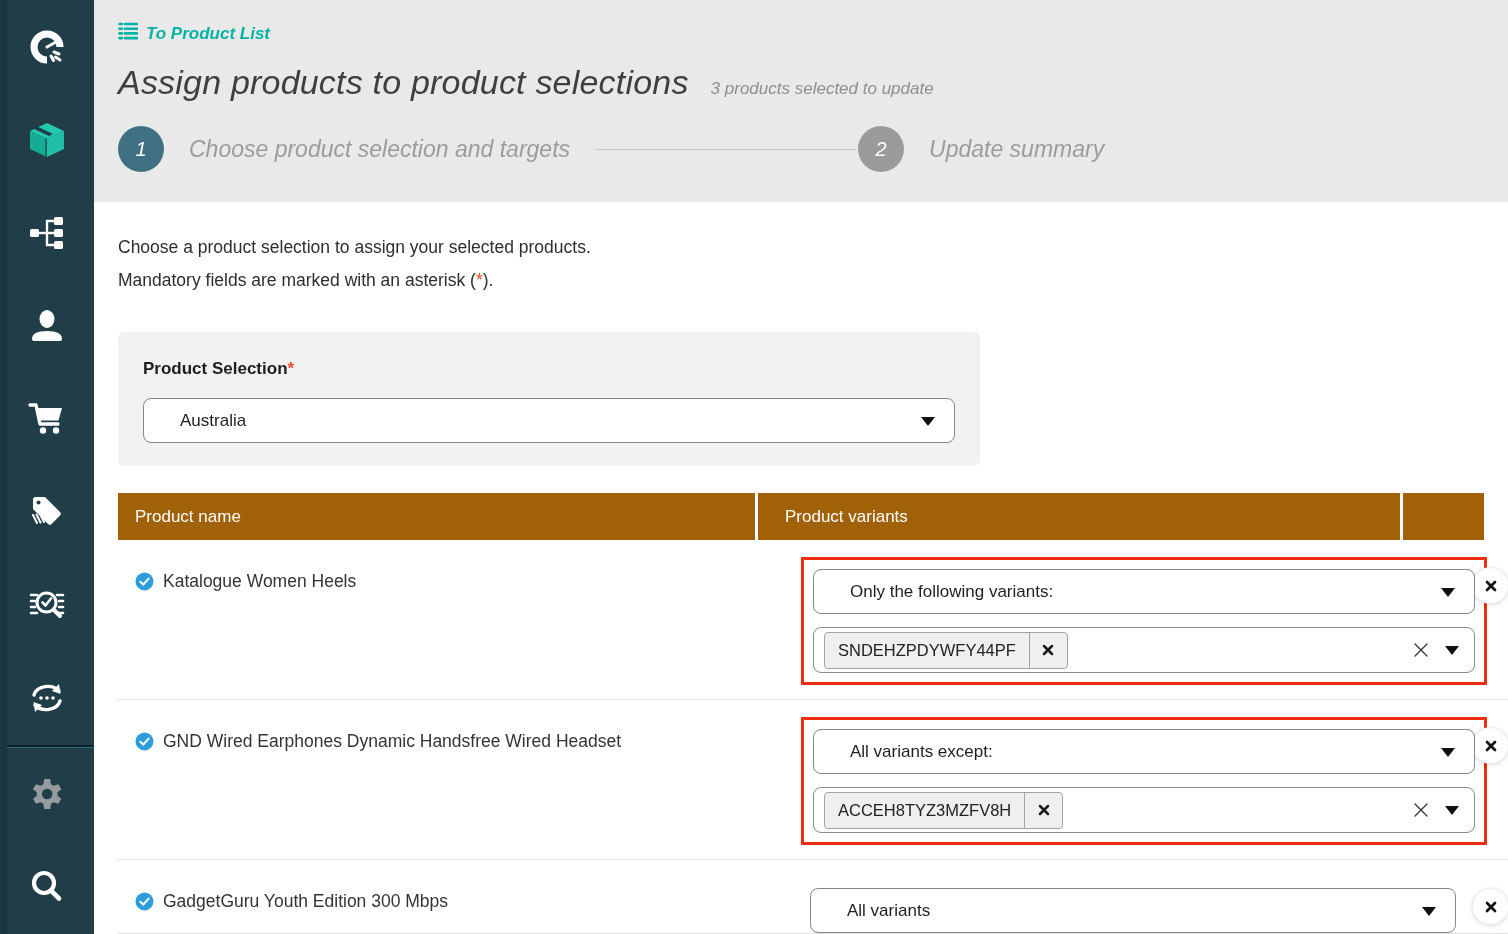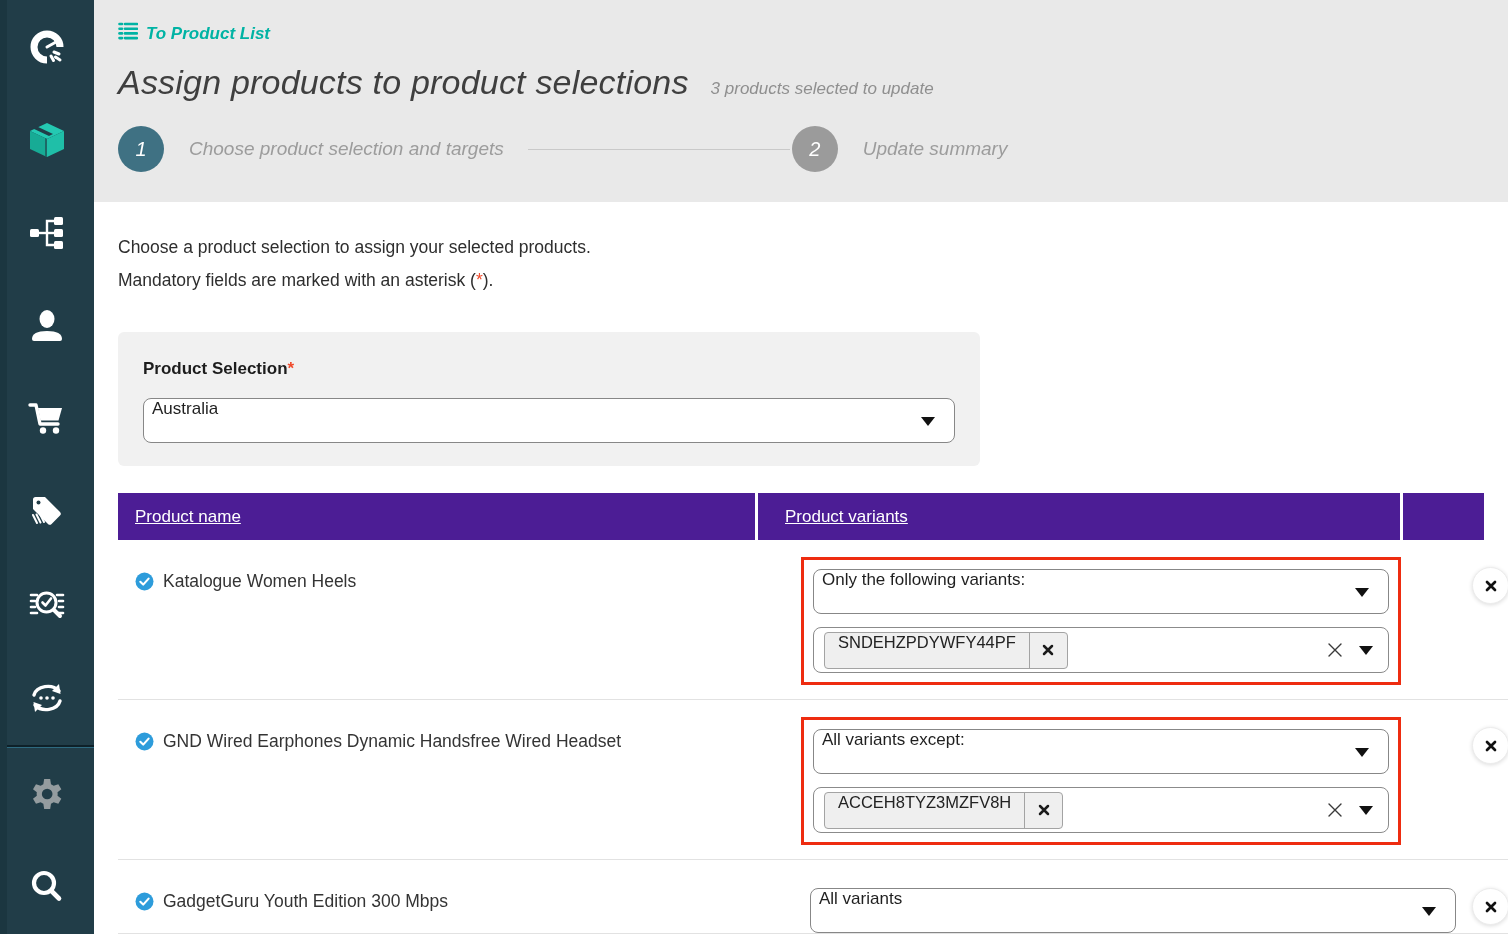--- a/index.html
+++ b/index.html
@@ -18,52 +18,52 @@
 
   .header { background:#e9e9e9; height:203px; padding:22px 0 0 24px;font-style:italic; }
   .back-link { display:inline-flex; align-items:center; gap:8px; color:#00b3a4; font-size:17px; font-weight:700; cursor:pointer; }
   .title-row { display:flex; align-items:baseline; margin-top:18px; }
   .page-title { font-size:34px; font-weight:300; color:#3f3f3f; letter-spacing:.2px; }
   .page-subtitle { font-size:17px; color:#8f8f8f; margin-left:22px; }
   .stepper { display:flex; align-items:center; margin-top:24px; }
   .step-circle { width:46px; height:46px; border-radius:50%; color:#fff; font-size:20px; display:flex; align-items:center; justify-content:center; flex:none; }
   .step-circle.active { background:#3f7183; }
   .step-circle.inactive { background:#9b9b9b; }
-  .step-label { font-size:19px; color:#9c9c9c; margin-left:25px; }
+  .step-label { font-size:23px; color:#9c9c9c; margin-left:25px; }
   .step-line { width:262px; height:0; border-top:1px solid #c9c9c9; margin:0 2px 0 24px; }
 
   .content { padding-left:24px; }
   .intro { margin-top:29px; font-size:17.5px; color:#2e2e2e; line-height:33px; }
   .asterisk { color:#f04a2b; }
 
   .selection-panel { margin-top:35px; width:862px; background:#f1f1f1; border-radius:6px; padding:27px 25px 23px 25px; }
   .panel-label { font-size:17px; font-weight:700; color:#1d1d1d; }
-  .select { position:relative; height:45px; background:#fff; border:1px solid #878787; border-radius:8px; display:flex; padding:0 44px 0 8px; font-size:17px; color:#1f1f1f; cursor:pointer; }
+  .select { position:relative; height:45px; background:#fff; border:1px solid #878787; border-radius:8px; display:flex; align-items:center; padding:0 44px 0 36px; font-size:17px; color:#1f1f1f; cursor:pointer; }
   .selection-panel .select { margin-top:19px; }
   .caret { width:0; height:0; border-left:7px solid transparent; border-right:7px solid transparent; border-top:9px solid #111; }
   .select .caret { position:absolute; right:19px; top:50%; margin-top:-4px; }
 
   
   .table { margin-top:27px; }
   .thead { display:flex; height:47px; font-size:17px; color:#fff; }
-  .th { background:#4c1d95; display:flex; align-items:center;text-decoration:underline; }
+  .th { background:#a16207; display:flex; align-items:center; }
   .th-name { width:637px; padding-left:17px; margin-right:3px; }
   .th-variants { width:642px; padding-left:27px; margin-right:3px; }
   .th-actions { width:81px; }
 
   .row { display:flex; border-bottom:1px solid #e2e2e2;gap:24px; }
   .cell-name { width:640px; padding:31px 0 0 17px; display:flex; align-items:flex-start; gap:9px; font-size:17.5px; color:#343434; }
   .cell-name .check { flex:none; margin-top:1px; }
   .cell-variants { width:642px; }
   .cell-actions { width:84px; }
 
-  .highlight-box { margin:17px 0 14px 19px; width:600px; border:3px solid #ee2c10; padding:9px; }
+  .highlight-box { margin:17px 0 14px 19px; width:686px; border:3px solid #ee2c10; padding:9px; }
   .row .select { width:100%; }
   .multiselect { margin-top:13px; height:46px; border:1px solid #8b8b8b; border-radius:8px; background:#fff; display:flex; align-items:center; padding:0 15px 0 10px; }
-  .chip { display:flex; height:37px; background:#efefef; border:1px solid #a3a3a3; border-radius:4px; overflow:hidden; }
+  .chip { display:flex; align-items:center; height:37px; background:#efefef; border:1px solid #a3a3a3; border-radius:4px; overflow:hidden; }
   .chip-label { padding:0 13px; font-size:16.5px; color:#222; white-space:nowrap; }
   .chip-x { width:38px; height:100%; border-left:1px solid #a3a3a3; display:flex; align-items:center; justify-content:center; cursor:pointer; }
   .ms-spacer { flex:1; }
   .ms-clear { display:flex; align-items:center; justify-content:center; cursor:pointer; margin-right:15px; }
   .plain-select-wrap { padding:28px 0 0 28px; }
   .plain-select-wrap .select { width:646px; }
 
   .remove-btn { width:37px; height:37px; border-radius:50%; background:#fff; border:1px solid #ececec; box-shadow:0 1px 4px rgba(0,0,0,.14); display:flex; align-items:center; justify-content:center; cursor:pointer; margin:27px 0 0 24px; }
   .row3 .remove-btn { margin-top:28px; }
 </style>

